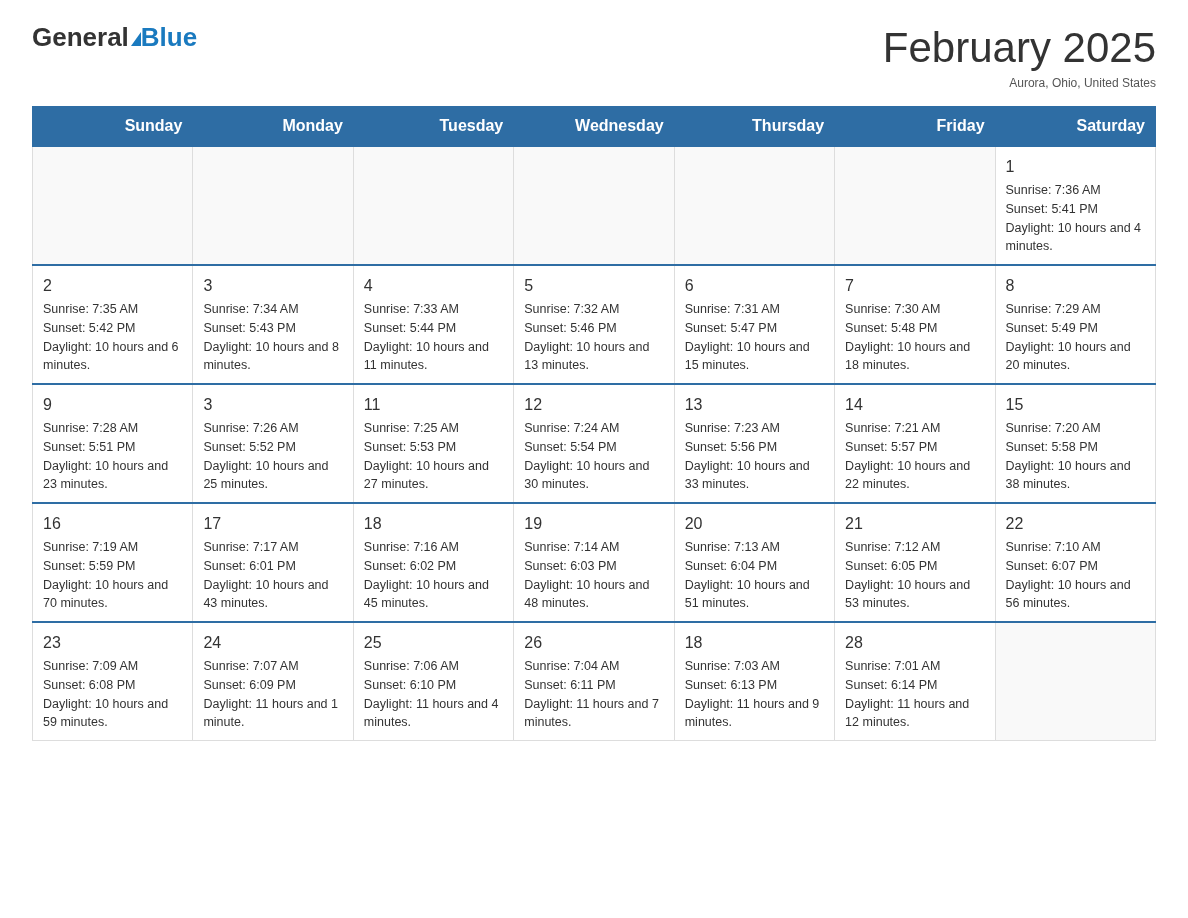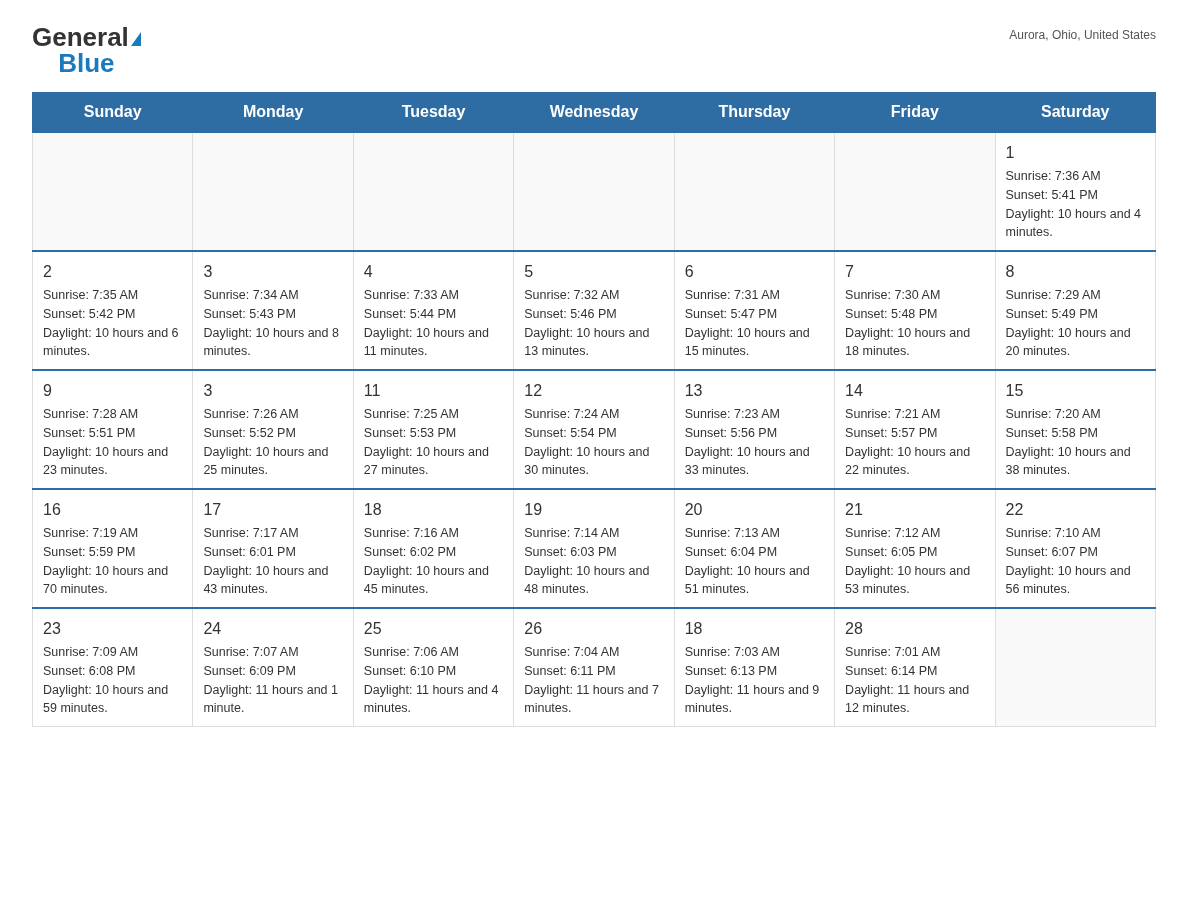--- a/index.html
+++ b/index.html
@@ -61,21 +61,21 @@
       width: 100%;
       border-collapse: collapse;
       border: 1px solid #ccc;
     }
     .calendar th {
       background-color: #2e6da4;
       color: #fff;
       font-size: 16px;
       font-weight: bold;
       padding: 10px 10px;
-      text-align: center;
+      text-align: right;
       border: 1px solid #2e6da4;
     }
     .calendar td {
       vertical-align: top;
       padding: 8px 10px;
       border: 1px solid #ddd;
       width: calc(100% / 7);
       min-height: 110px;
       font-size: 13px;
       line-height: 1.5;
@@ -96,36 +96,37 @@
     .empty-cell {
       background: #f9f9f9;
     }
     .logo-wrapper {
       display: flex;
       align-items: center;
       gap: 0;
     }
     .logo-text-wrapper {
       display: flex;
-      flex-direction: column;
+      flex-direction: row;
     }
   </style>
 </head>
 <body>
 
 <div class="header">
   <div class="logo">
     <div class="logo-wrapper">
       <div class="logo-text-wrapper">
         <span class="logo-general">General<span class="logo-triangle"></span></span>
         <span class="logo-blue">Blue</span>
       </div>
     </div>
   </div>
   <div class="title-section">
+    <div class="month-title">February 2025</div>
     <div class="location">Aurora, Ohio, United States</div>
   </div>
 </div>
 
 <table class="calendar">
   <thead>
     <tr>
     <th>Sunday</th>
         <th>Monday</th>
         <th>Tuesday</th>

